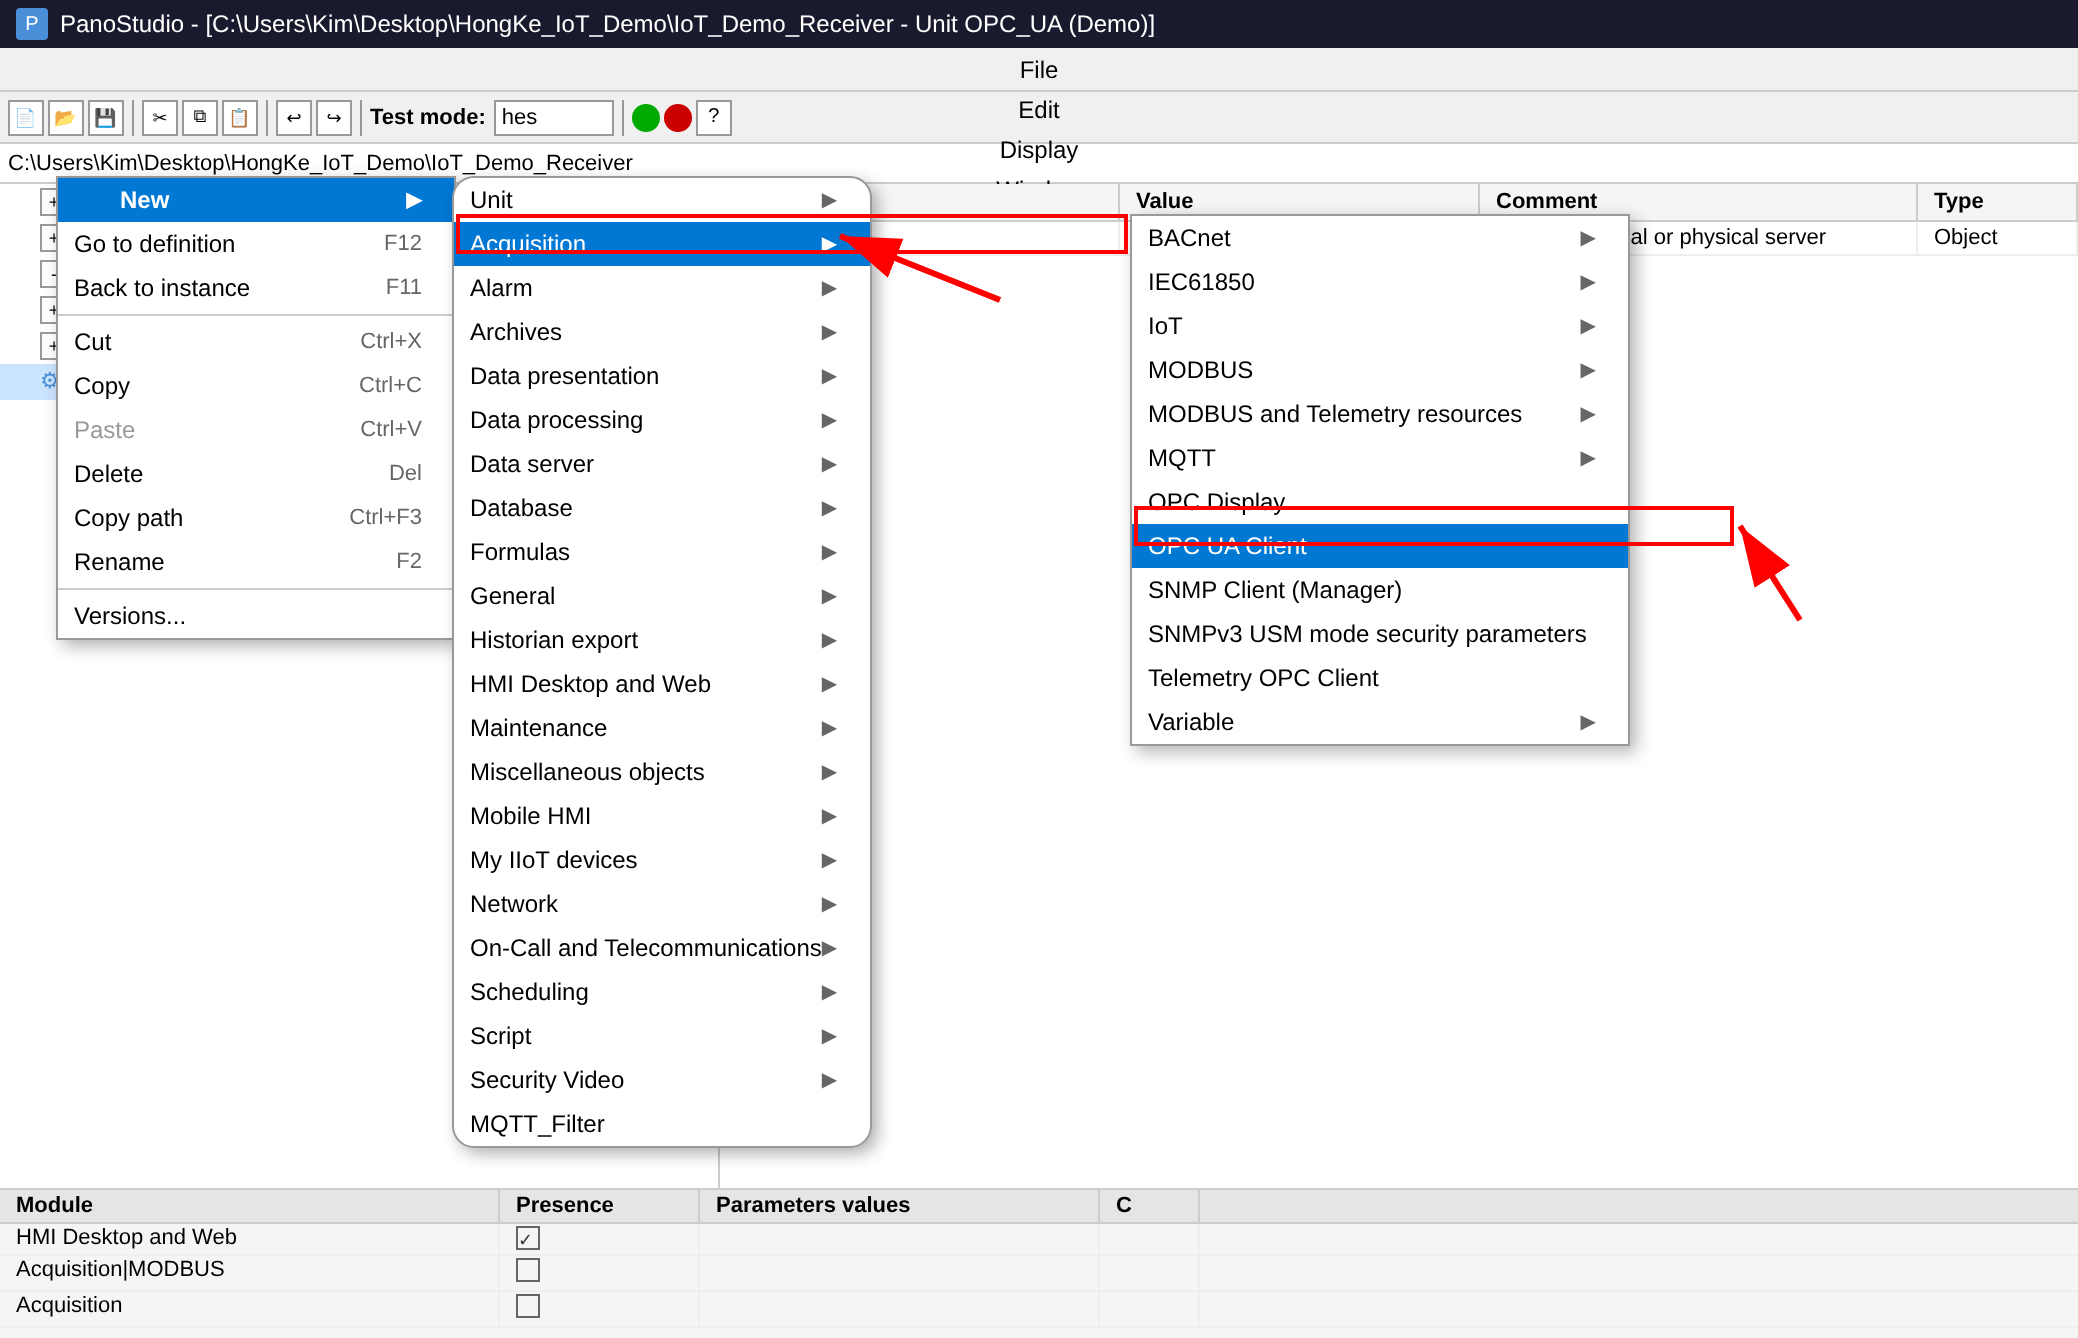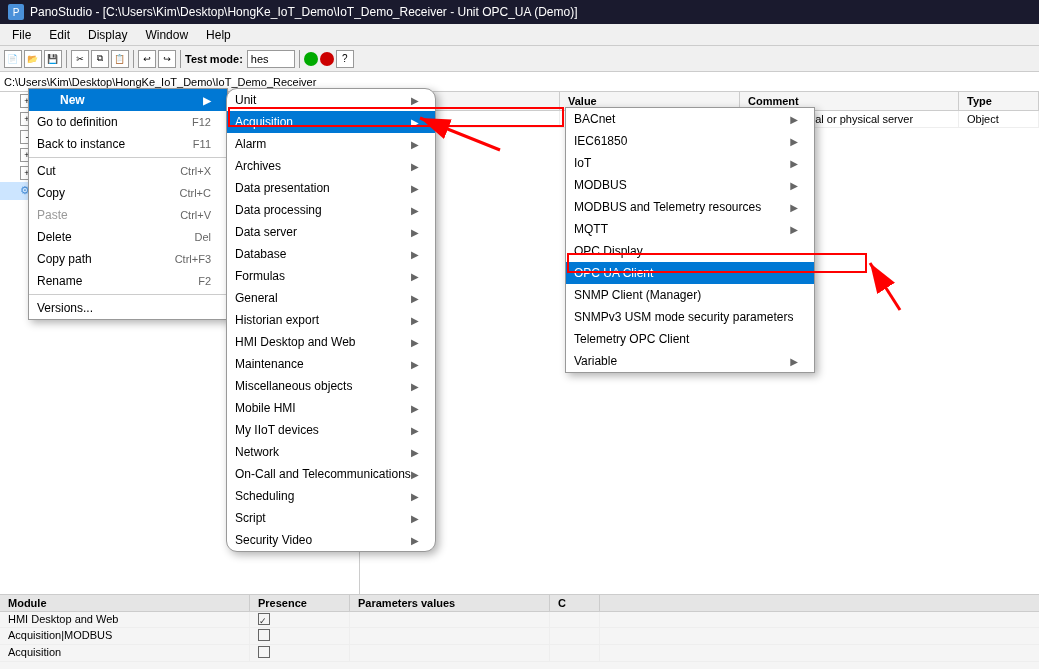--- a/index.html
+++ b/index.html
@@ -39,20 +39,21 @@
 
     
     .menu-bar {
       background: #f0f0f0;
       border-bottom: 1px solid #ccc;
       display: flex;
       align-items: center;
       padding: 2px 4px;
       height: 22px;
       gap: 2px;
+      flex-direction: column;
     }
     .menu-item {
       padding: 2px 8px;
       cursor: pointer;
       font-size: 12px;
     }
 
     
     .toolbar {
       background: #f0f0f0;
@@ -298,21 +299,21 @@
   <div class="toolbar-btn">💾</div>
   <div class="toolbar-sep"></div>
   <div class="toolbar-btn">✂</div>
   <div class="toolbar-btn">⧉</div>
   <div class="toolbar-btn">📋</div>
   <div class="toolbar-sep"></div>
   <div class="toolbar-btn">↩</div>
   <div class="toolbar-btn">↪</div>
   <div class="toolbar-sep"></div>
   <span style="font-size:11px;margin-right:2px;font-weight:bold;">Test mode:</span>
-  <input class="toolbar-input" type="text" value="hes" style="width: 48px;">
+  <input class="toolbar-input" type="text" value="hes" style="width: 60px;">
   <div class="toolbar-sep"></div>
   <div class="toolbar-btn" style="background:#00aa00;border-radius:50%;border:none;width:14px;height:14px;"></div>
   <div class="toolbar-btn" style="background:#cc0000;border-radius:50%;border:none;width:14px;height:14px;"></div>
   <div class="toolbar-btn" style="font-size:10px;">?</div>
 </div>
 
 <div class="path-bar">
   <span>C:\Users\Kim\Desktop\HongKe_IoT_Demo\IoT_Demo_Receiver</span>
 </div>
 
@@ -503,20 +504,23 @@
     <span class="ctx-arrow">▶</span>
   </div>
   <div class="ctx-item">
     <span>Script</span>
     <span class="ctx-arrow">▶</span>
   </div>
   <div class="ctx-item">
     <span>Security Video</span>
     <span class="ctx-arrow">▶</span>
   </div>
+  <div class="ctx-item">
+    <span>MQTT_Filter</span>
+  </div>
 </div>
 
 <div class="submenu-acquisition" style="top:107px; left:565px;">
   <div class="ctx-item">
     <span>BACnet</span>
     <span class="ctx-arrow">▶</span>
   </div>
   <div class="ctx-item">
     <span>IEC61850</span>
     <span class="ctx-arrow">▶</span>

